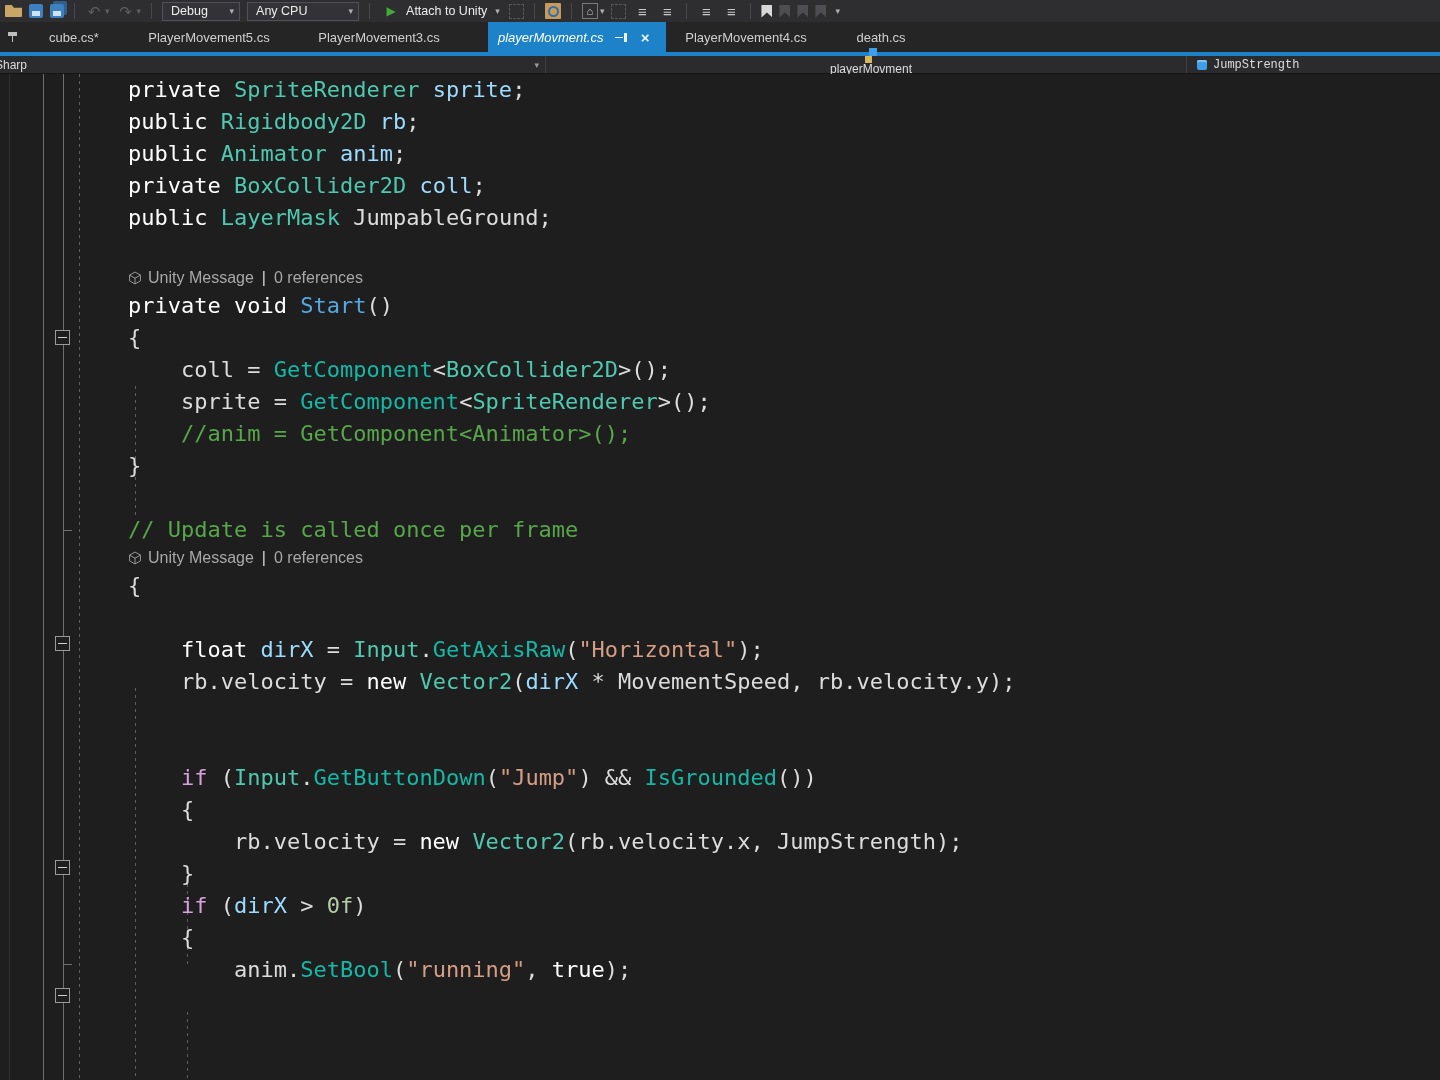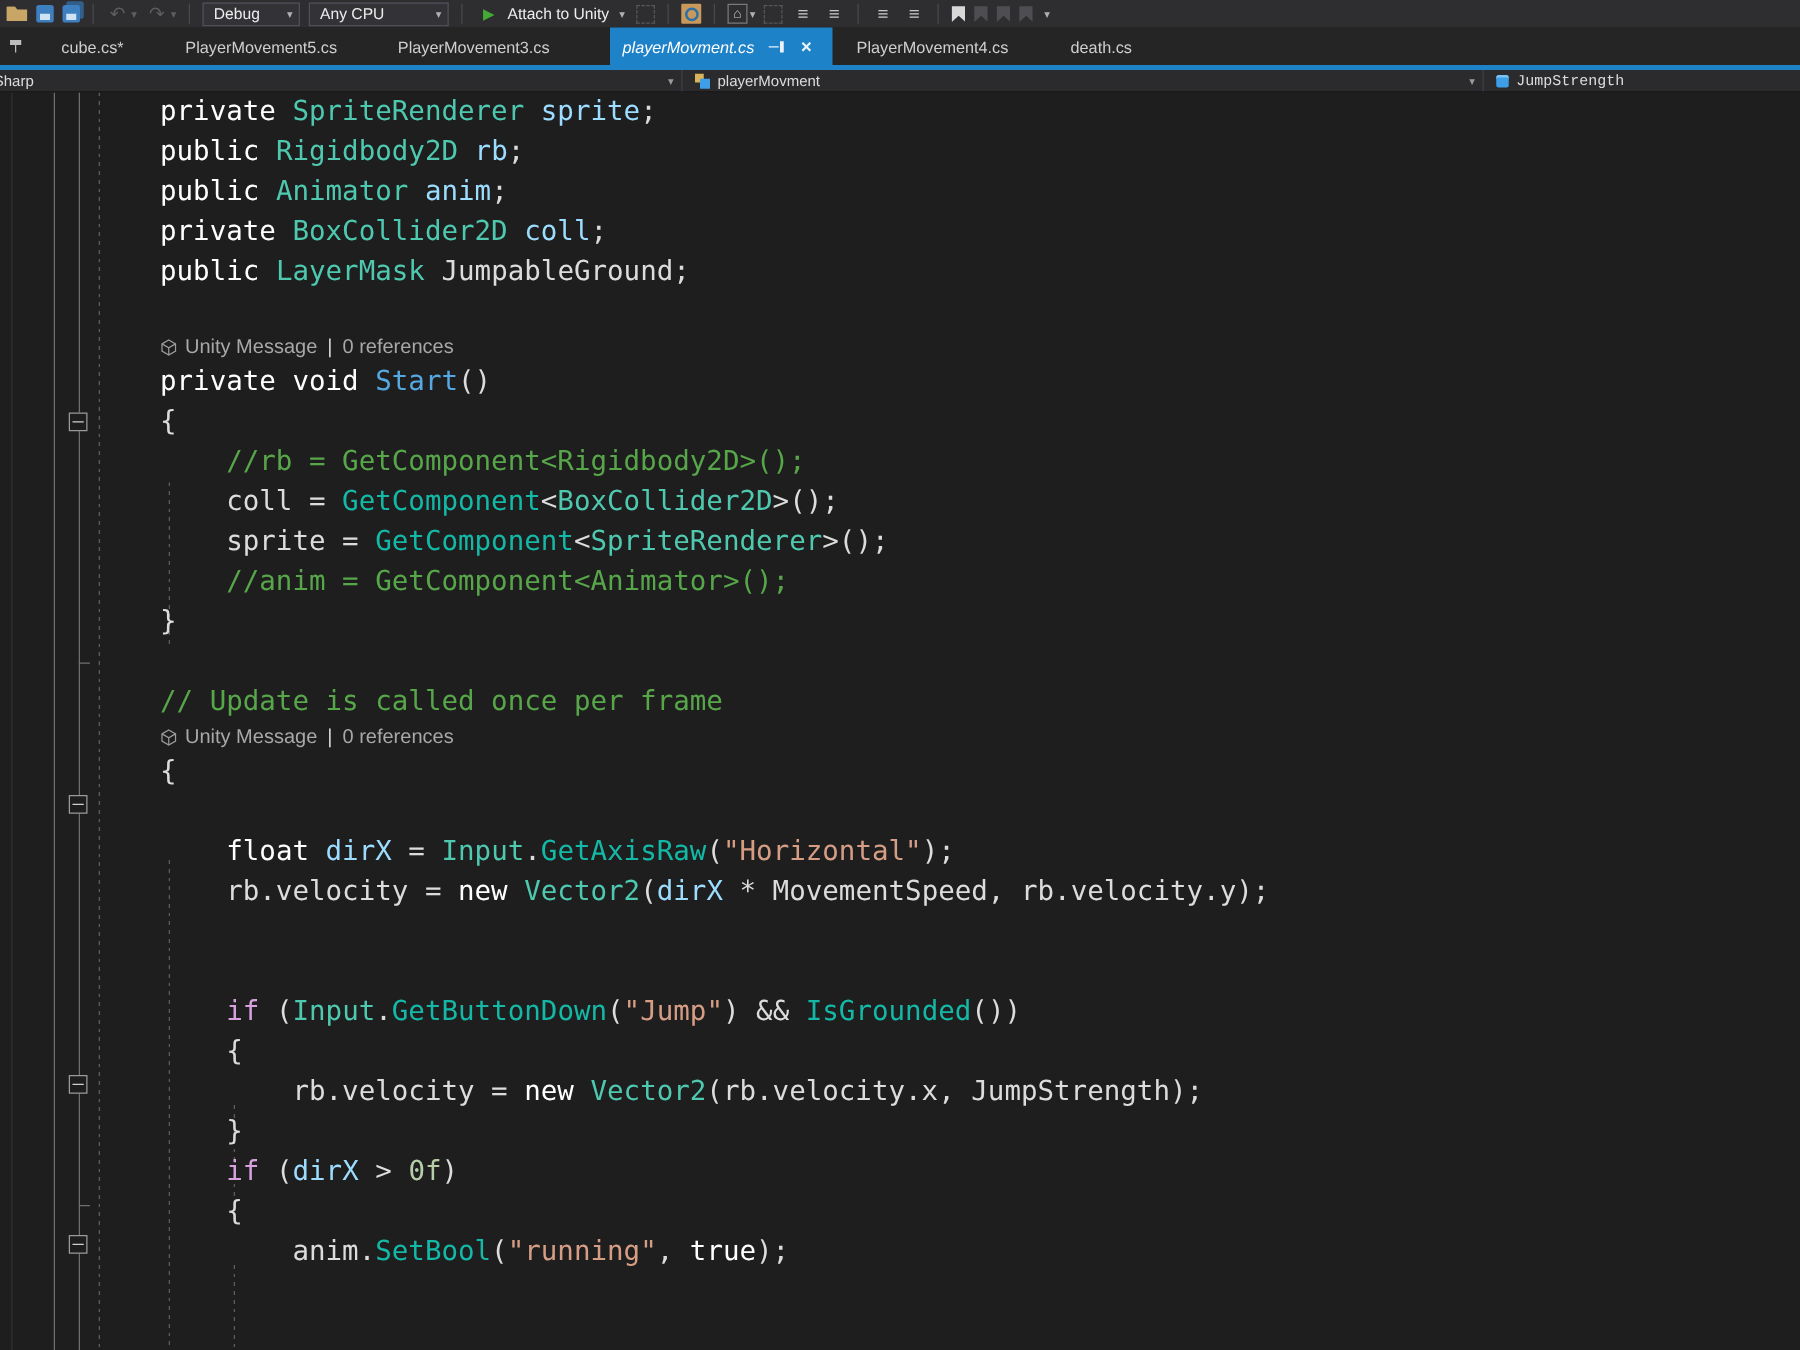--- a/index.html
+++ b/index.html
@@ -177,21 +177,21 @@
   </div>
 
 <div class="bluebar"></div>
 
 <div class="navbar">
   <div class="nv" style="width:545px;padding-left:0;">
     <span style="margin-left:-5px;">Sharp</span>
     <span class="ncar">▾</span>
   </div>
   <div class="nv-sep"></div>
-  <div class="nv" style="width:640px;padding-left:10px;">
+  <div class="nv" style="width:640px;padding-left:10px;flex-direction:column;">
     <span class="class-ic"></span>
     <span>playerMovment</span>
     <span class="ncar">▾</span>
   </div>
   <div class="nv-sep"></div>
   <div class="nv" style="flex:1;padding-left:10px;font-family:Liberation Mono, monospace;">
     <span class="field-ic"></span>
     <span>JumpStrength</span>
   </div>
 </div>
@@ -219,21 +219,20 @@
       <div class="cl"><span class="tk pl">    </span><span class="tk kw">public</span><span class="tk pl"> </span><span class="tk ty">Animator</span><span class="tk pl"> </span><span class="tk va">anim</span><span class="tk pl">;</span></div>
       <div class="cl"><span class="tk pl">    </span><span class="tk kw">private</span><span class="tk pl"> </span><span class="tk ty">BoxCollider2D</span><span class="tk pl"> </span><span class="tk va">coll</span><span class="tk pl">;</span></div>
       <div class="cl"><span class="tk pl">    </span><span class="tk kw">public</span><span class="tk pl"> </span><span class="tk ty">LayerMask</span><span class="tk pl"> </span><span class="tk pl">JumpableGround;</span></div>
       <div class="cl"></div>
       <div class="cl lens"><svg class="lens-cube" viewBox="0 0 16 16">
           <path d="M8 1.2 L14.2 4.7 V11.3 L8 14.8 L1.8 11.3 V4.7 Z" fill="none" stroke="#9D9D9D" stroke-width="1.1"></path>
           <path d="M1.8 4.7 L8 8.2 L14.2 4.7 M8 8.2 V14.8" fill="none" stroke="#9D9D9D" stroke-width="1.1"></path>
         </svg><span>Unity Message</span><span class="pipe">|</span><span>0 references</span></div>
       <div class="cl"><span class="tk pl">    </span><span class="tk kw">private</span><span class="tk pl"> </span><span class="tk kw">void</span><span class="tk pl"> </span><span class="tk mn">Start</span><span class="tk pl">()</span></div>
       <div class="cl"><span class="tk pl">    {</span></div>
-      <div class="cl"><span class="tk co">        //rb = GetComponent&lt;Rigidbody2D&gt;();</span></div>
       <div class="cl"><span class="tk pl">        coll = </span><span class="tk me">GetComponent</span><span class="tk pl">&lt;</span><span class="tk ty">BoxCollider2D</span><span class="tk pl">&gt;();</span></div>
       <div class="cl"><span class="tk pl">        sprite = </span><span class="tk me">GetComponent</span><span class="tk pl">&lt;</span><span class="tk ty">SpriteRenderer</span><span class="tk pl">&gt;();</span></div>
       <div class="cl"><span class="tk co">        //anim = GetComponent&lt;Animator&gt;();</span></div>
       <div class="cl"><span class="tk pl">    }</span></div>
       <div class="cl"></div>
       <div class="cl"><span class="tk co">    // Update is called once per frame</span></div>
       <div class="cl lens"><svg class="lens-cube" viewBox="0 0 16 16">
           <path d="M8 1.2 L14.2 4.7 V11.3 L8 14.8 L1.8 11.3 V4.7 Z" fill="none" stroke="#9D9D9D" stroke-width="1.1"></path>
           <path d="M1.8 4.7 L8 8.2 L14.2 4.7 M8 8.2 V14.8" fill="none" stroke="#9D9D9D" stroke-width="1.1"></path>
         </svg><span>Unity Message</span><span class="pipe">|</span><span>0 references</span></div>

